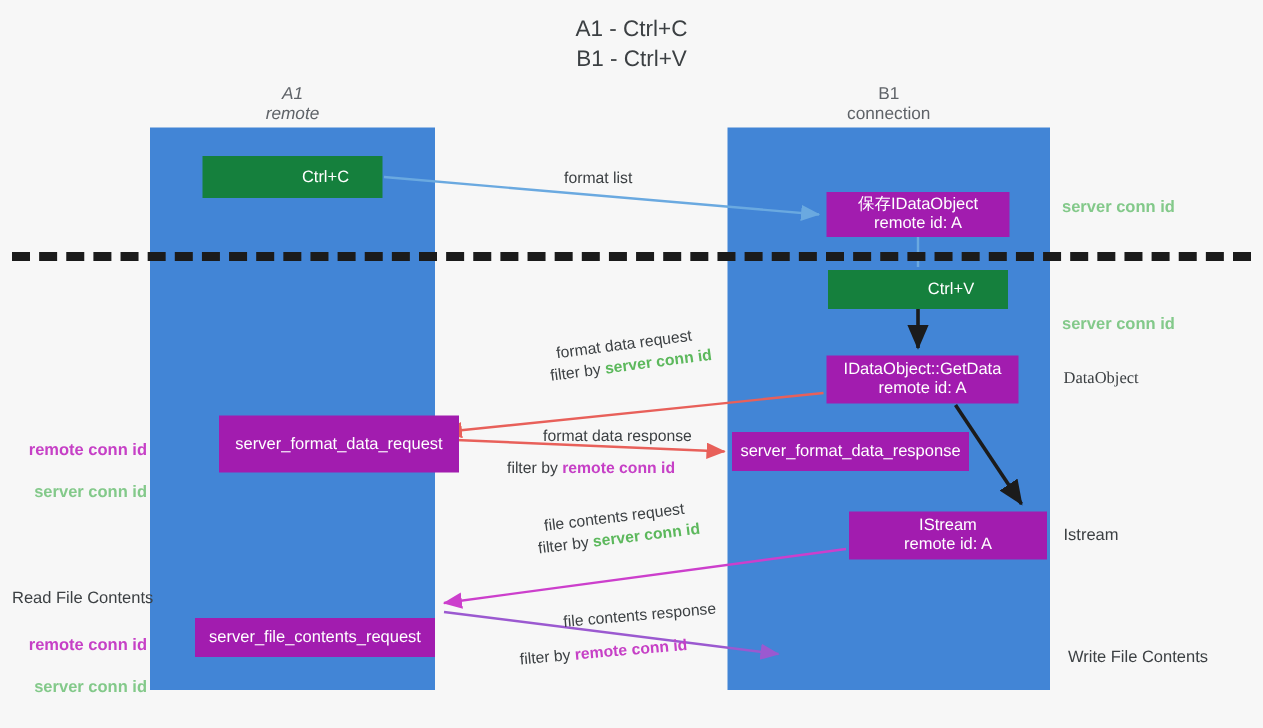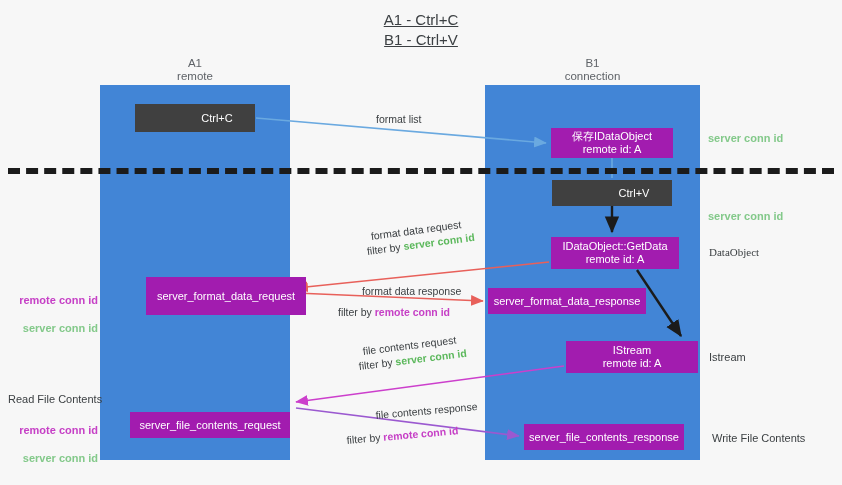--- a/index.html
+++ b/index.html
@@ -25,32 +25,31 @@
 
   
   #title {
     left: 0; top: 10px;
     width: 842px;
     text-align: center;
     font-size: 15px;
     line-height: 20px;
     color: #3c4043;
     white-space: pre-line;
-    text-decoration: underline;
   }
 
   
   .lane-header {
     text-align: center;
     font-size: 11.5px;
     line-height: 13px;
     color: #5f6368;
     white-space: pre-line;
   }
-  #lane-a-header { left: 100px; top: 57px; width: 190px; }
+  #lane-a-header { left: 100px; top: 57px; width: 190px; font-style: italic; }
   #lane-b-header { left: 485px; top: 57px; width: 215px; }
 
   
   .lane {
     background: #4285d6;
   }
   #lane-a { left: 100px; top: 85px; width: 190px; height: 375px; }
   #lane-b { left: 485px; top: 85px; width: 215px; height: 375px; }
 
   
@@ -59,21 +58,21 @@
     color: #ffffff;
     font-size: 11px;
     line-height: 13px;
     display: flex;
     align-items: center;
     justify-content: center;
     text-align: center;
     white-space: pre-line;
     padding: 2px 4px;
   }
-  .node.green { background: #404040; padding-left: 48px; }
+  .node.green { background: #15803d; padding-left: 48px; }
   .node.orange { background: #a21caf; }
 
   #node-ctrlc        { left: 135px; top: 104px; width: 120px; height: 28px; }
   #node-save-ido     { left: 551px; top: 128px; width: 122px; height: 30px; }
   #node-ctrlv        { left: 552px; top: 180px; width: 120px; height: 26px; }
   #node-getdata      { left: 551px; top: 237px; width: 128px; height: 32px; }
   #node-fmt-req      { left: 146px; top: 277px; width: 160px; height: 38px; }
   #node-fmt-resp     { left: 488px; top: 288px; width: 158px; height: 26px; }
   #node-istream      { left: 566px; top: 341px; width: 132px; height: 32px; }
   #node-file-req     { left: 130px; top: 392px; width: 160px; height: 26px; margin-top: 20px; }
@@ -204,21 +203,20 @@
   <div class="abs node orange" id="node-save-ido">保存IDataObject
 remote id: A</div>
   <div class="abs node green" id="node-ctrlv">Ctrl+V</div>
   <div class="abs node orange" id="node-getdata">IDataObject::GetData
 remote id: A</div>
   <div class="abs node orange" id="node-fmt-req">server_format_data_request</div>
   <div class="abs node orange" id="node-fmt-resp">server_format_data_response</div>
   <div class="abs node orange" id="node-istream">IStream
 remote id: A</div>
   <div class="abs node orange" id="node-file-req">server_file_contents_request</div>
-  <div class="abs node orange" id="node-file-resp">server_file_contents_response</div>
 
   <div class="abs edge-label" id="lbl-format-list">format list</div>
 
   <div class="abs edge-label" id="lbl-fmt-data-req">format data request</div>
   <div class="abs edge-label" id="lbl-fmt-data-req2">
     <span>filter by </span><span class="green-tok">server conn id</span>
   </div>
 
   <div class="abs edge-label" id="lbl-fmt-data-resp">format data response</div>
   <div class="abs edge-label" id="lbl-fmt-data-resp2">

